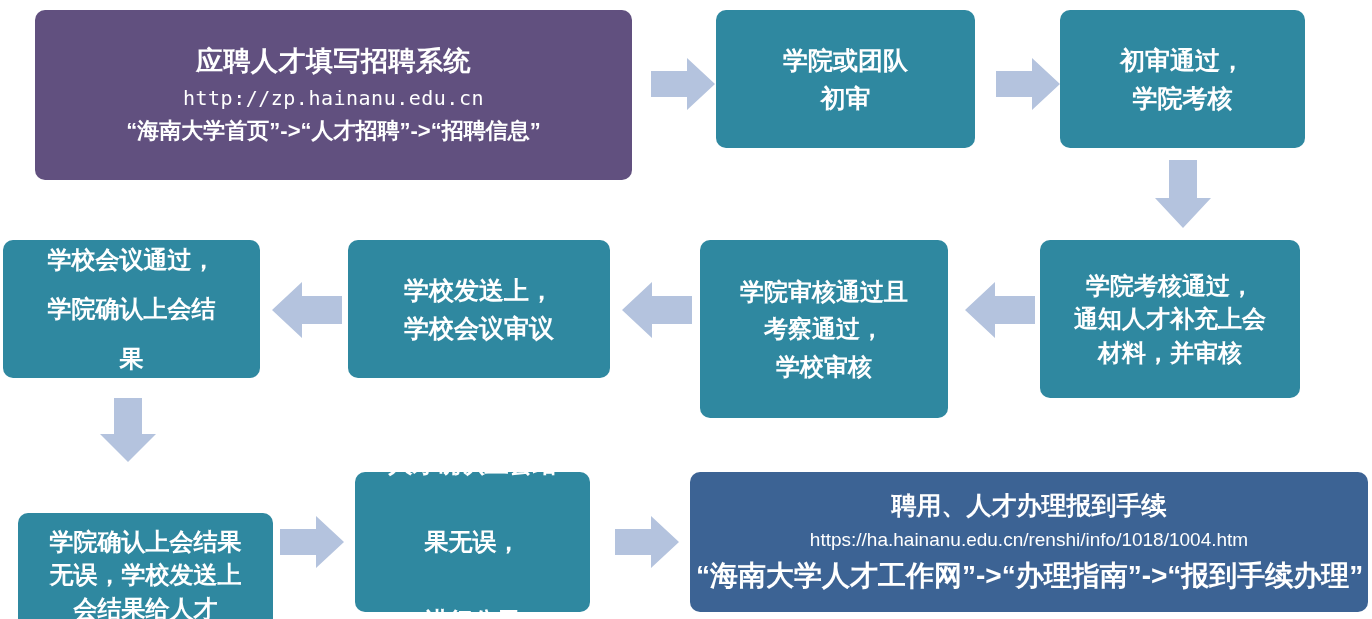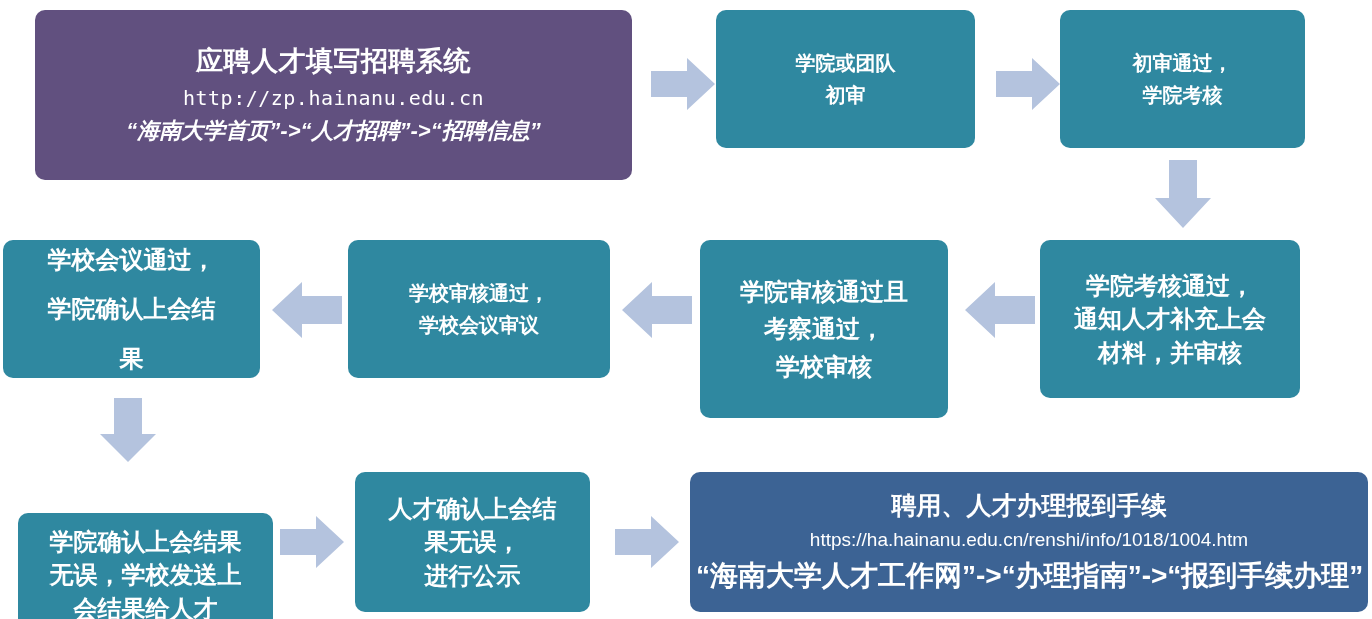--- a/index.html
+++ b/index.html
@@ -51,25 +51,24 @@
   }
   .t-url {
     font-family: "DejaVu Sans Mono", "Liberation Mono", monospace;
     font-size: 20px;
     letter-spacing: 0.5px;
   }
   .t-path {
     font-weight: bold;
     font-size: 22px;
     letter-spacing: 0px;
-    font-style: italic;
   }
   .t-body {
     font-weight: bold;
-    font-size: 20px;
+    font-size: 25px;
   }
   .t-body-sm {
     font-weight: bold;
     font-size: 24px;
   }
   .t-navy-title {
     font-weight: bold;
     font-size: 25px;
   }
   .t-navy-url {
@@ -146,21 +145,21 @@
     <span class="ln t-body-sm">学校审核</span>
   </div>
 
   <div class="arrow" style="left:622px; top:282px; width:70px; height:56px;">
     <svg width="70" height="56" viewBox="0 0 70 56">
       <polygon points="0,28 30,0 30,14 70,14 70,42 30,42 30,56" fill="#b4c3de"></polygon>
     </svg>
   </div>
 
   <div class="node teal gap-lines" style="left:348px; top:240px; width:262px; height:138px;">
-    <span class="ln t-body">学校审核通过，</span>
+    <span class="ln t-body">学校发送上，</span>
     <span class="ln t-body">学校会议审议</span>
   </div>
 
   <div class="arrow" style="left:272px; top:282px; width:70px; height:56px;">
     <svg width="70" height="56" viewBox="0 0 70 56">
       <polygon points="0,28 30,0 30,14 70,14 70,42 30,42 30,56" fill="#b4c3de"></polygon>
     </svg>
   </div>
 
   <div class="node teal gap-lines" style="left:3px; top:240px; width:257px; height:138px;justify-content:space-between;">
@@ -180,21 +179,21 @@
     <span class="ln t-body-sm">无误，学校发送上</span>
     <span class="ln t-body-sm">会结果给人才</span>
   </div>
 
   <div class="arrow" style="left:280px; top:516px; width:64px; height:52px;">
     <svg width="64" height="52" viewBox="0 0 64 52">
       <polygon points="0,13 36,13 36,0 64,26 36,52 36,39 0,39" fill="#b4c3de"></polygon>
     </svg>
   </div>
 
-  <div class="node teal gap-tight" style="left:355px; top:472px; width:235px; height:140px;">
+  <div class="node teal gap-tight" style="left:355px; top:472px; width:235px; height:140px;gap:45px;">
     <span class="ln t-body-sm">人才确认上会结</span>
     <span class="ln t-body-sm">果无误，</span>
     <span class="ln t-body-sm">进行公示</span>
   </div>
 
   <div class="arrow" style="left:615px; top:516px; width:64px; height:52px;">
     <svg width="64" height="52" viewBox="0 0 64 52">
       <polygon points="0,13 36,13 36,0 64,26 36,52 36,39 0,39" fill="#b4c3de"></polygon>
     </svg>
   </div>

